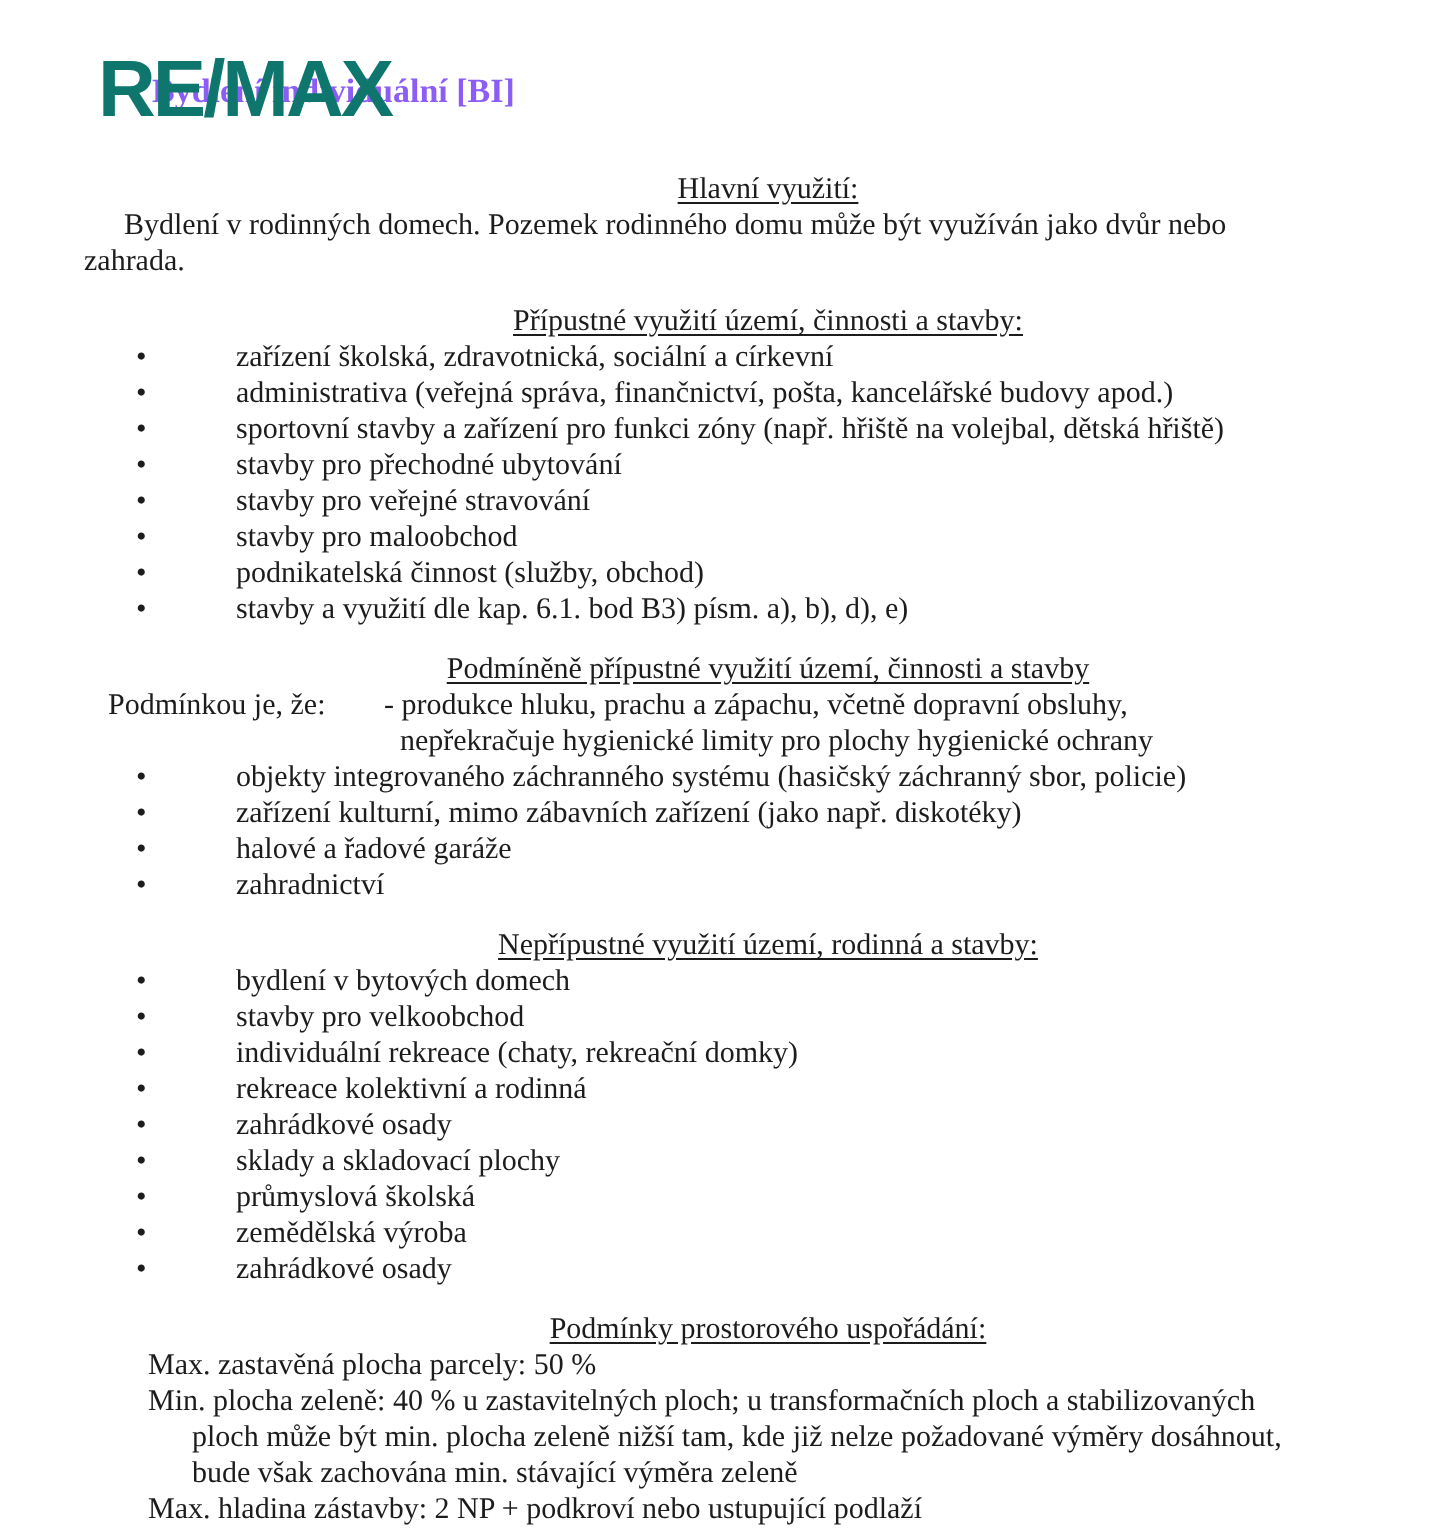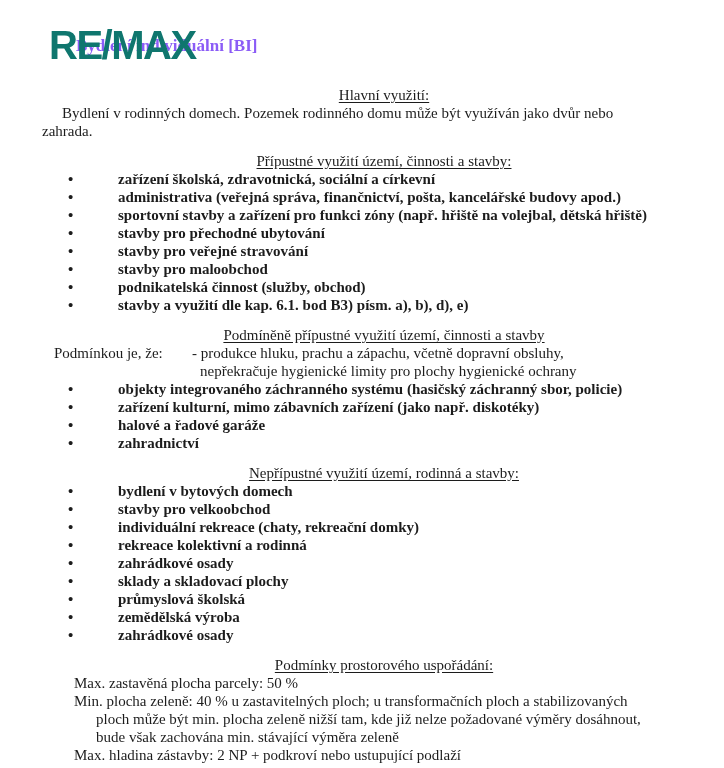--- a/index.html
+++ b/index.html
@@ -39,21 +39,20 @@
   }
   .para{
     margin:0;max-width:590px;
     text-indent:20px;
   }
   ul.bullets{list-style:none;margin:0;padding:0;}
   ul.bullets li{
     position:relative;
     padding-left:76px;
     line-height:18px;
-    font-weight:bold;
   }
   ul.bullets li::before{
     content:"\2022";
     position:absolute;left:26px;top:0;
   }
   .cond-row{display:flex;}
   .cond-label{margin-left:12px;width:138px;flex:none;}
   .cond-line2{padding-left:8px;}
   .sp-line{margin-left:32px;}
   .sp-line.cont{margin-left:54px;}

